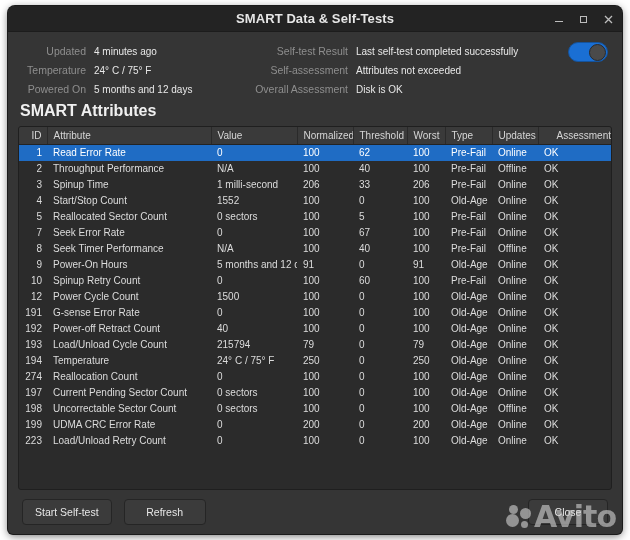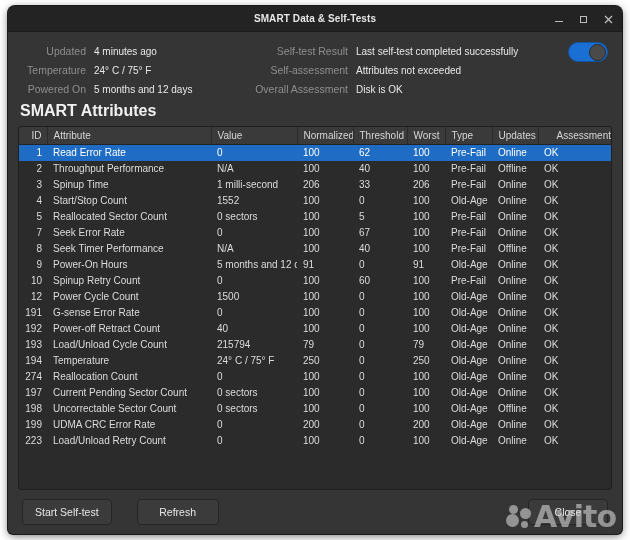--- a/index.html
+++ b/index.html
@@ -32,21 +32,21 @@
     position: relative;
     height: 26px;
     flex: 0 0 26px;
     background: #232323;
     border-bottom: 1px solid #1c1c1c;
     display: flex;
     align-items: center;
     justify-content: center;
   }
   .titlebar-title {
-    font-size: 10px;
+    font-size: 13px;
     font-weight: bold;
     color: #e6e6e6;
     letter-spacing: .1px;
   }
   .wbtns {
     position: absolute;
     right: 6px; top: 0; height: 26px;
     display: flex; align-items: center; gap: 10px;
   }
   .wbtn {
@@ -159,21 +159,20 @@
   }
 
   
   .footer {
     flex: 0 0 auto;
     position: relative;
     height: 44px;
     display: flex;
     align-items: center;
     padding: 0 14px;
-    gap: 13px;
   }
   .btn {
     height: 26px;
     min-width: 82px;
     padding: 0 12px;
     background: #3b3b3b;
     border: 1px solid #252525;
     border-radius: 4px;
     color: #e7e7e7;
     font-size: 10.5px;

